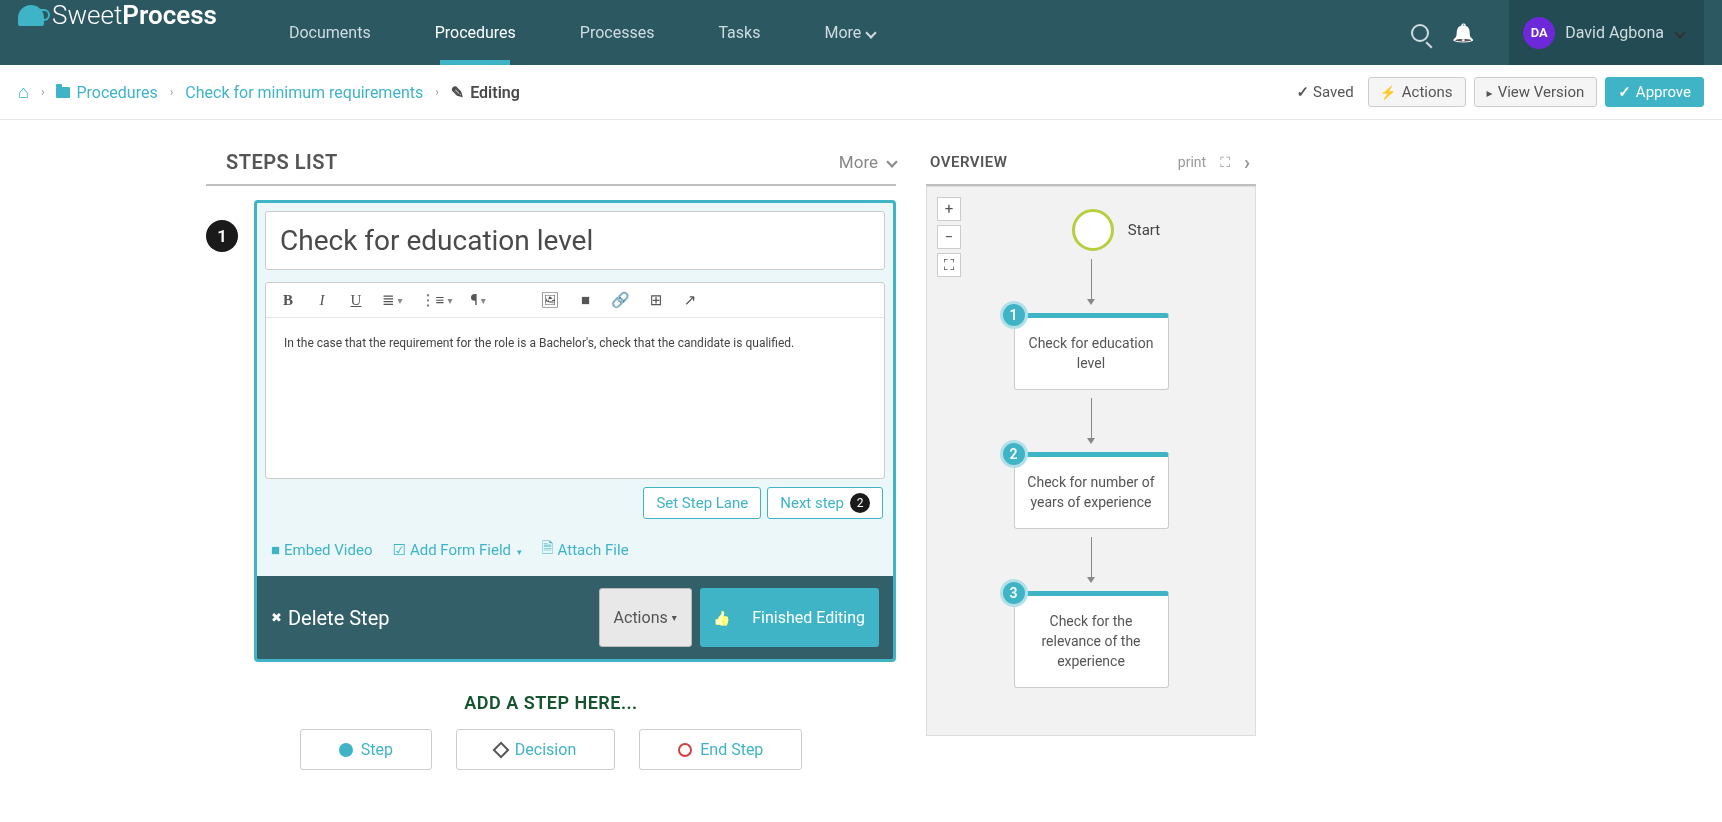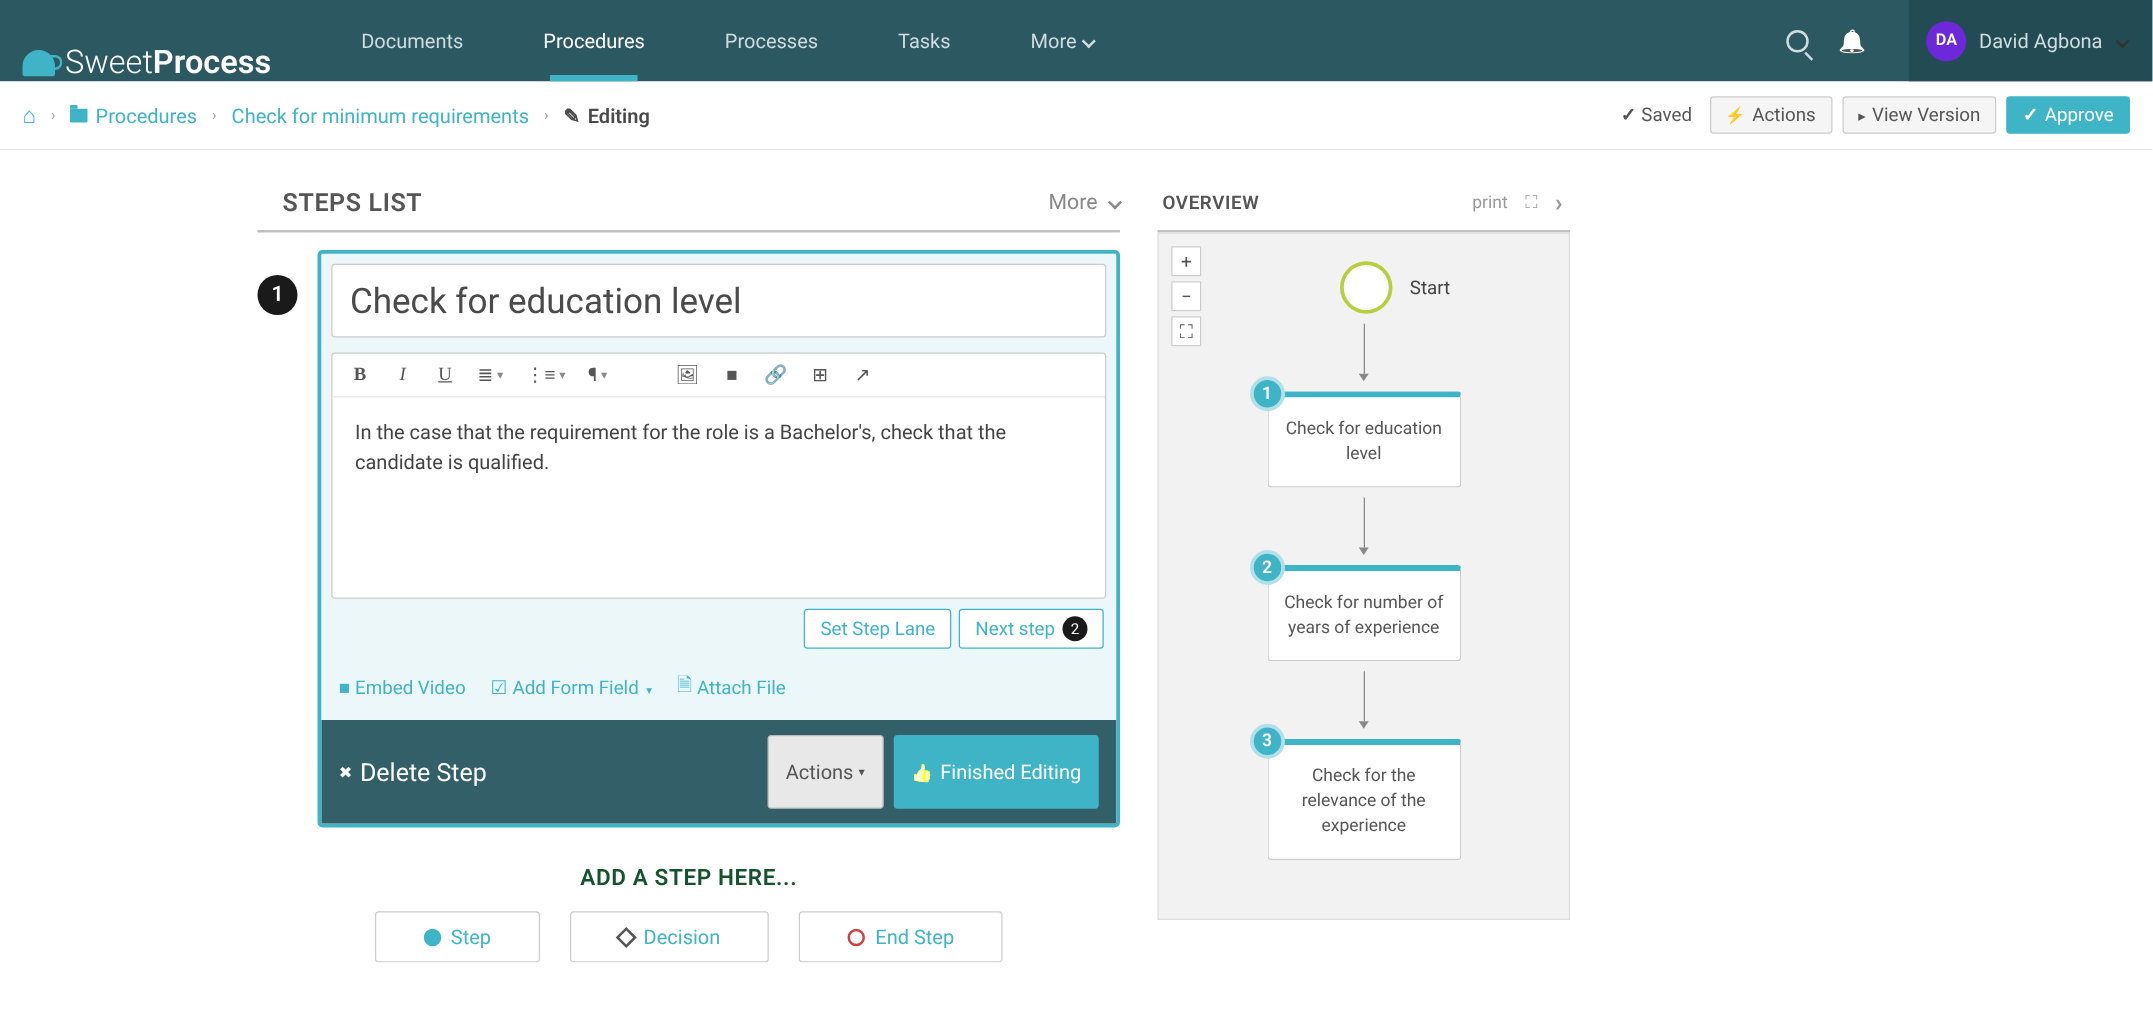--- a/index.html
+++ b/index.html
@@ -1,19 +1,19 @@
 <!DOCTYPE html>
 <html><head>
   <meta charset="utf-8">
   <style>
     * { margin: 0; padding: 0; box-sizing: border-box; font-family: -apple-system, BlinkMacSystemFont, 'Segoe UI', Roboto, Arial, sans-serif; }
     body { background: #fff; color: #333; }
     
     
-    .header { background: #2c5862; height: 65px; display: flex; align-items: flex-end; padding: 0 0 0 18px; position: relative; }
+    .header { background: #2c5862; height: 65px; display: flex; align-items: flex-start; padding: 0 18px 0 18px; position: relative; }
     .logo { display: flex; align-items: center; color: #fff; font-size: 26px; font-weight: 300; margin-right: 40px; }
     .logo-icon { width: 26px; height: 21px; background: #3fb4c7; border-radius: 13px 13px 2px 2px; margin-right: 8px; position: relative; }
     .logo-icon::after { content: ''; position: absolute; right: -6px; top: 4px; width: 8px; height: 8px; border: 2px solid #3fb4c7; border-left: none; border-radius: 0 8px 8px 0; }
     .logo .bold { font-weight: 600; }
     .nav { display: flex; gap: 0; }
     .nav-item { padding: 0 32px; color: #cfdce0; height: 65px; display: flex; align-items: center; cursor: pointer; font-size: 16px; position: relative; }
     .nav-item.active { color: #fff; }
     .nav-item.active::after { content: ''; position: absolute; bottom: 0; left: 50%; transform: translateX(-50%); width: 70px; height: 5px; background: #3fb4c7; }
     .chevron-down { margin-left: 6px; border: solid currentColor; border-width: 0 2px 2px 0; display: inline-block; padding: 3px; transform: rotate(45deg); }
     .header-right { margin-left: auto; display: flex; align-items: center; gap: 24px; }
@@ -58,35 +58,35 @@
     .step-editor { flex: 1; border: 3px solid #3fb4c7; border-radius: 4px; background: #ebf7f9; overflow: hidden; }
     .step-title { width: 100%; padding: 12px 14px; font-size: 28px; color: #4a4a4a; border: 1px solid #ccc; border-radius: 3px; background: #fff; margin: 8px; width: calc(100% - 16px); resize: none; }
     .editor-body { background: #fff; margin: 0 8px 8px 8px; border: 1px solid #ccc; border-radius: 3px; }
     .toolbar { display: flex; gap: 18px; padding: 8px 14px; border-bottom: 1px solid #e5e5e5; color: #555; align-items: center; }
     .toolbar-item { cursor: pointer; font-size: 15px; min-width: 16px; text-align: center; }
     .tb-bold { font-weight: bold; font-family: serif; }
     .tb-italic { font-style: italic; font-family: serif; }
     .tb-underline { text-decoration: underline; font-family: serif; }
     .tb-drop { display: flex; align-items: center; gap: 3px; }
     .tb-drop::after { content: '▾'; font-size: 10px; color: #888; }
-    .content-area { padding: 16px 18px; min-height: 160px; font-size: 16px; color: #444; line-height: 1.5; }
+    .content-area { padding: 16px 18px; min-height: 160px; font-size: 12px; color: #444; line-height: 1.5; }
     .editor-actions { display: flex; justify-content: flex-end; gap: 6px; padding: 0 10px 10px 10px; }
     .btn-outline { border: 1px solid #3fb4c7; color: #3fb4c7; background: #fff; padding: 5px 12px; border-radius: 3px; font-size: 15px; cursor: pointer; display: inline-flex; align-items: center; gap: 6px; }
     .pill { background: #1a1a1a; color: #fff; border-radius: 50%; width: 20px; height: 20px; display: inline-flex; align-items: center; justify-content: center; font-size: 12px; }
     .attach-row { display: flex; gap: 20px; padding: 8px 14px 14px 14px; }
     .attach-link { color: #3fb4c7; font-size: 15px; cursor: pointer; display: flex; align-items: center; gap: 4px; }
     .attach-link .drop::after { content: '▾'; font-size: 9px; color: #3fb4c7; margin-left: 2px; }
     
     .step-footer { background: #325f68; padding: 12px 14px; display: flex; align-items: center; }
     .delete-step { color: #fff; font-size: 20px; cursor: pointer; display: flex; align-items: center; gap: 6px; }
     .delete-step::before { content: '✖'; font-size: 13px; }
     .footer-right { margin-left: auto; display: flex; gap: 8px; }
     .btn-grey { background: #e8e8e8; border: 1px solid #bbb; padding: 8px 14px; border-radius: 3px; font-size: 16px; color: #555; cursor: pointer; display: flex; align-items: center; gap: 4px; }
     .btn-grey::after { content: '▾'; font-size: 10px; }
-    .btn-cyan { background: #3fb4c7; color: #fff; border: none; padding: 20px 14px; border-radius: 3px; font-size: 16px; cursor: pointer; display: flex; align-items: center; gap: 6px; }
+    .btn-cyan { background: #3fb4c7; color: #fff; border: none; padding: 20px 14px; border-radius: 3px; font-size: 16px; cursor: pointer; display: flex; align-items: center; gap: 21px; }
     .thumb::before { content: '👍'; filter: brightness(5); font-size: 14px; }
     
     .add-step-section { text-align: center; margin-top: 30px; }
     .add-step-title { font-size: 18px; font-weight: 600; color: #14532d; letter-spacing: 0.5px; margin-bottom: 16px; }
     .add-step-buttons { display: flex; justify-content: center; gap: 24px; }
     .add-btn { border: 1px solid #ccc; background: #fff; padding: 10px 38px; border-radius: 3px; font-size: 16px; color: #3fb4c7; cursor: pointer; display: flex; align-items: center; gap: 8px; }
     .circle-dot { width: 14px; height: 14px; border: 3px solid #3fb4c7; border-radius: 50%; display: inline-block; position: relative; background: #3fb4c7; }
     .diamond { width: 12px; height: 12px; border: 2px solid #555; transform: rotate(45deg); display: inline-block; }
     .circle-empty { width: 14px; height: 14px; border: 2px solid #d34040; border-radius: 50%; display: inline-block; }
     

